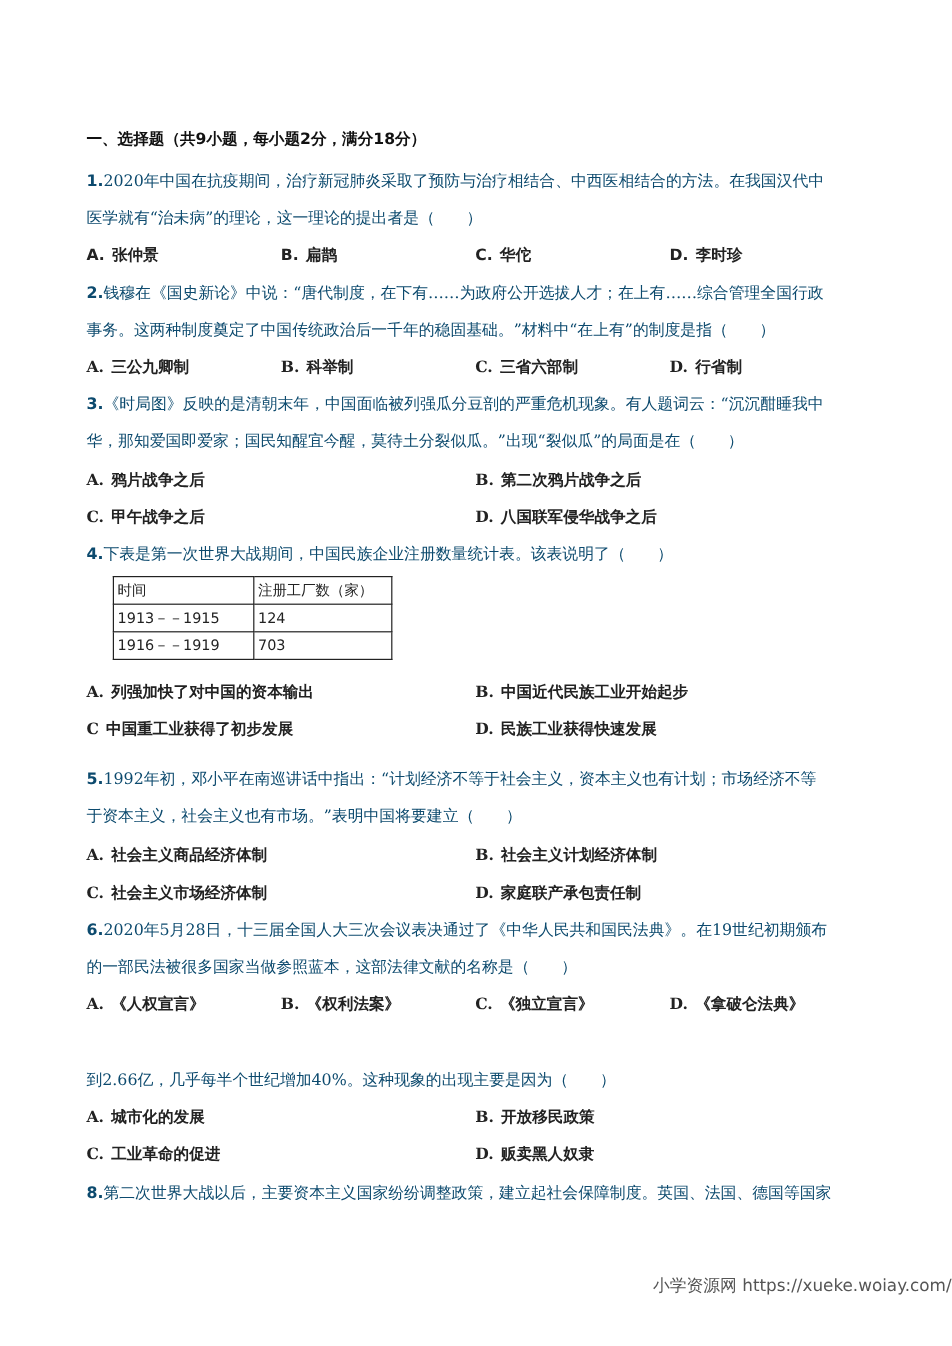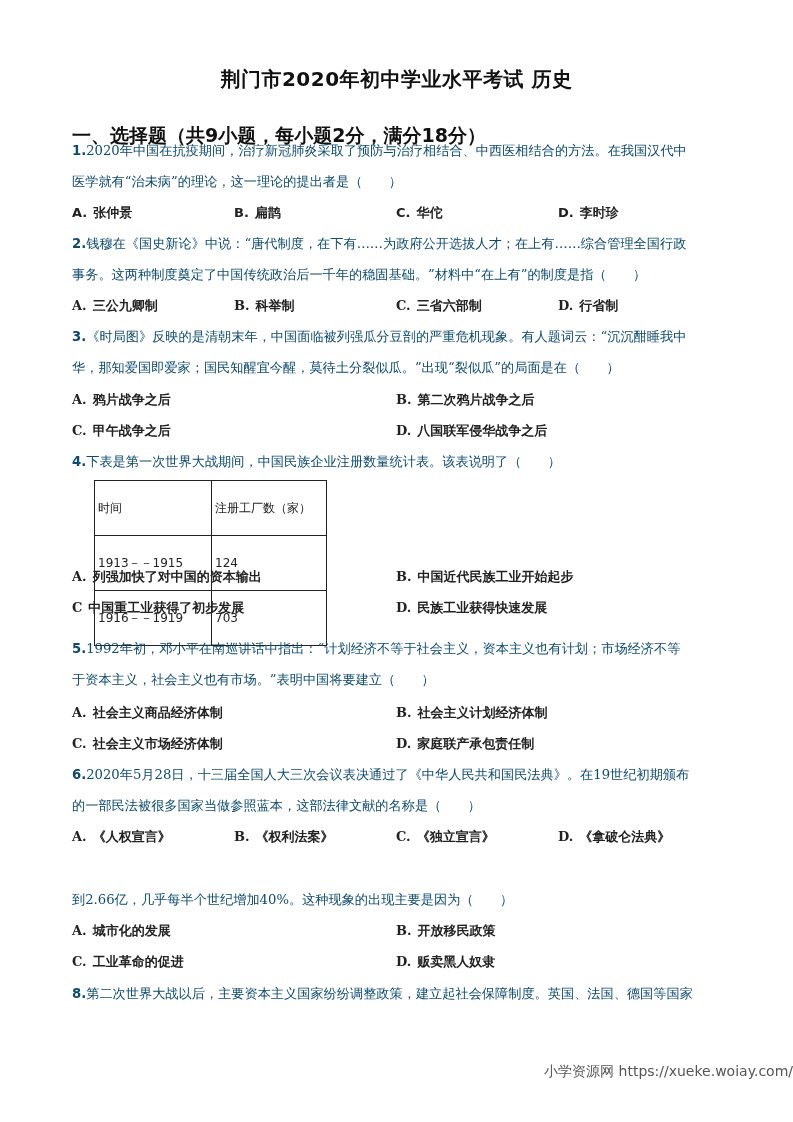--- a/index.html
+++ b/index.html
@@ -9,50 +9,49 @@
       color: #1a1a1a;
     }
     .page { position: absolute; left: 0; top: 0; width: 793px; height: 1122px; }
     .title {
       position: absolute; top: 66px; left: 0; width: 793px; text-align: center;
       font-family: "DejaVu Sans", sans-serif; font-weight: bold; font-size: 20px;
       letter-spacing: 0.5px; color: #111;
     }
     .section {
       position: absolute; left: 72px; top: 107px;
-      font-family: "DejaVu Sans", sans-serif; font-weight: bold; font-size: 19px; color: #111; margin-top: 16px;
+      font-family: "DejaVu Sans", sans-serif; font-weight: bold; font-size: 13px; color: #111;
     }
     .line {
       position: absolute; left: 72px; width: 660px; font-size: 13.2px; white-space: nowrap;
       color: #0c4a6e;
     }
     .qnum { font-weight: bold; font-family: "DejaVu Sans", sans-serif; }
     .opt { position: absolute; font-size: 13px; white-space: nowrap; color: #222; font-weight: bold; }
     .opt .letter { margin-right: 6px; }
     .sans { font-family: "DejaVu Sans", sans-serif; }
     table.stats {
       position: absolute; left: 94px; top: 480px; border-collapse: collapse;
       font-size: 12px; font-family: "DejaVu Sans", sans-serif; color: #222;
     }
     table.stats td {
-      border: 1px solid #222; height: 22px; padding: 16px 3px; white-space: nowrap;
+      border: 1px solid #222; height: 22px; padding: 0 3px; white-space: nowrap;
     }
     table.stats td.c1 { width: 110px; }
     table.stats td.c2 { width: 108px; }
     .footer {
       position: absolute; top: 1063px; left: 0; width: 793px; text-align: right;
       font-family: "DejaVu Sans", sans-serif; font-size: 14px; color: #555;
     }
   </style>
 </head>
 <body>
 
 <div class="page">
 
-  <div class="title">荆门市2020年初中学业水平考试 历史</div>
   <div class="section">一、选择题（共9小题，每小题2分，满分18分）</div>
 
   <div class="line" style="top:142px"><span class="qnum">1.</span><span>2020年中国在抗疫期间，治疗新冠肺炎采取了预防与治疗相结合、中西医相结合的方法。在我国汉代中</span></div>
   <div class="line" style="top:173px">医学就有“治未病”的理论，这一理论的提出者是（　　）</div>
   <div class="opt sans" style="left:72px;top:204px"><span class="letter">A.</span><span>张仲景</span></div>
   <div class="opt sans" style="left:234px;top:204px"><span class="letter">B.</span><span>扁鹊</span></div>
   <div class="opt sans" style="left:396px;top:204px"><span class="letter">C.</span><span>华佗</span></div>
   <div class="opt sans" style="left:558px;top:204px"><span class="letter">D.</span><span>李时珍</span></div>
 
   <div class="line" style="top:235px"><span class="qnum">2.</span><span>钱穆在《国史新论》中说：“唐代制度，在下有……为政府公开选拔人才；在上有……综合管理全国行政</span></div>

